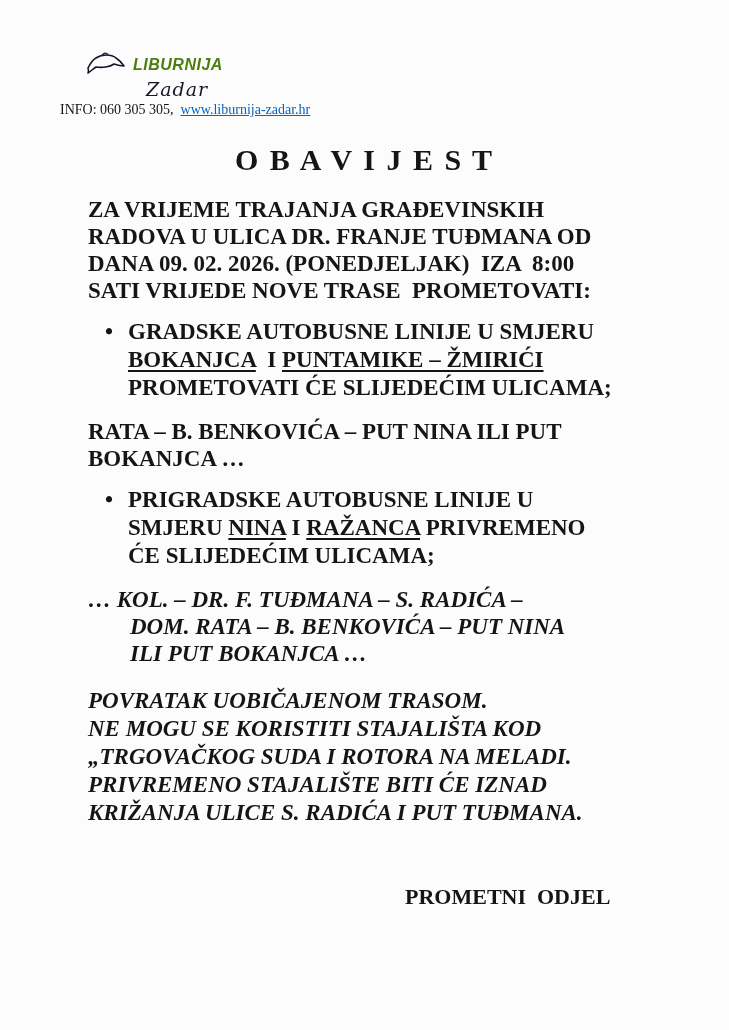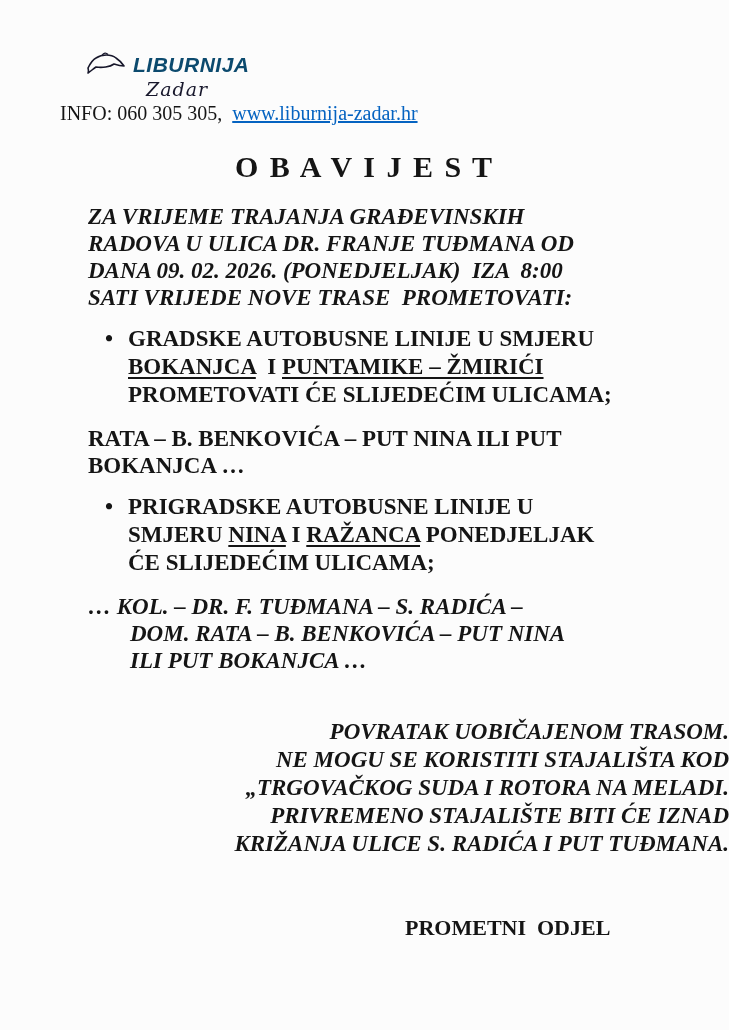--- a/index.html
+++ b/index.html
@@ -15,33 +15,33 @@
 
   
   .logo-row {
     margin: 50px 0 0 86px;
     display: flex; align-items: center; gap: 7px;
   }
   .dolphin { flex: 0 0 auto; margin-top: 2px; }
   .logo-name {
     font-family: "Liberation Sans", sans-serif;
     font-weight: bold; font-style: italic;
-    font-size: 21px; letter-spacing: 0.5px;
-    color: #0c4a6e;
+    font-size: 16px; letter-spacing: 0.5px;
+    color: #4d7c0f;
   }
   .logo-city {
     margin: -2px 0 0 146px;
     font-family: "DejaVu Serif", serif;
     font-style: italic; font-size: 19px;
     letter-spacing: 1px;
     color: #17172b;
   }
   .info-row {
     margin: 2px 16px 0 60px;
-    font-size: 20px; white-space: pre-wrap;
+    font-size: 14px; white-space: pre-wrap;
   }
   .info-link {
     color: #0563C1;
     text-decoration: underline;
     cursor: pointer;
   }
 
   
   .title {
     margin-top: 25px;
@@ -50,41 +50,41 @@
     font-size: 30px; font-weight: bold;
     letter-spacing: 2px;
     white-space: pre-wrap;
   }
 
   
   .line { white-space: pre-wrap; }
   .para {
     font-weight: bold; font-size: 23px; line-height: 27px;
   }
-  .intro   { margin: 19px 0 12px 88px; font-style: italic; }
+  .intro   { margin: 19px 0 12px 88px; }
   .route-1 { margin: 16px 0 0 88px; }
   .route-2 { margin: 16px 0 0 88px; font-style: italic; }
   .route-2 .indent { padding-left: 42px; }
 
   .bullet-item {
     margin: 14px 0 0 105px;
     display: flex;
     font-weight: bold; font-size: 23px; line-height: 28px;
   }
   .bullet-dot { width: 23px; flex: 0 0 auto; }
   .u {
     text-decoration: underline;
     text-decoration-thickness: 2px;
     text-underline-offset: 3px;
   }
 
   .return-note {
-    margin: 44px 0 0 88px;
+    margin: 20px 0 0 88px;
     font-weight: bold; font-style: italic;
-    font-size: 23px; line-height: 28px; text-align: right;
+    font-size: 23px; line-height: 28px;
   }
 
   .signature {
     margin: 57px 0 0 405px;
     font-weight: bold; font-size: 22px;
     white-space: pre-wrap;
   }
 </style>
 </head>
 <body>
@@ -126,21 +126,21 @@
 
   <div class="para route-1">
     <div class="line">RATA – B. BENKOVIĆA – PUT NINA ILI PUT</div>
     <div class="line">BOKANJCA …</div>
   </div>
 
   <div class="bullet-item">
     <span class="bullet-dot">•</span>
     <div class="bullet-text">
       <div class="line">PRIGRADSKE AUTOBUSNE LINIJE U</div>
-      <div class="line"><span>SMJERU </span><span class="u">NINA</span><span> I </span><span class="u">RAŽANCA</span><span> PONEDJELJAK</span></div>
+      <div class="line"><span>SMJERU </span><span class="u">NINA</span><span> I </span><span class="u">RAŽANCA</span><span> PRIVREMENO</span></div>
       <div class="line">ĆE SLIJEDEĆIM ULICAMA;</div>
     </div>
   </div>
 
   <div class="para route-2">
     <div class="line">… KOL. – DR. F. TUĐMANA – S. RADIĆA –</div>
     <div class="line indent">DOM. RATA – B. BENKOVIĆA – PUT NINA</div>
     <div class="line indent">ILI PUT BOKANJCA …</div>
   </div>
 

